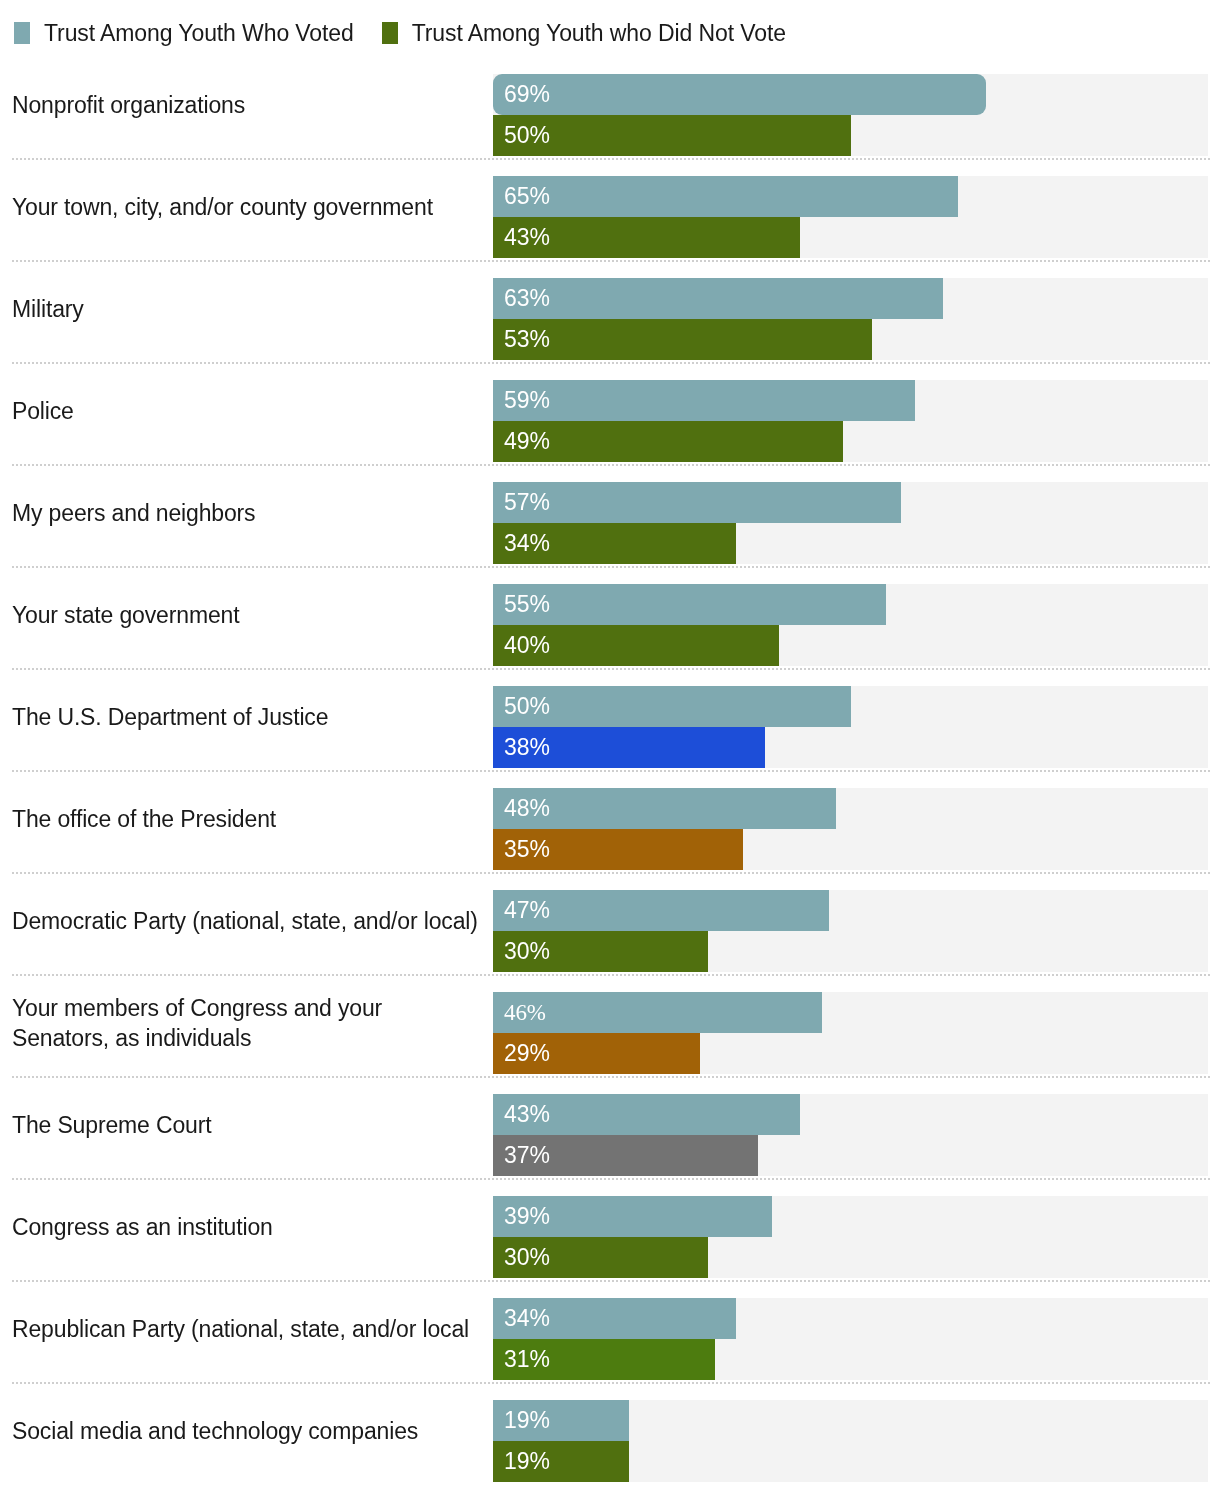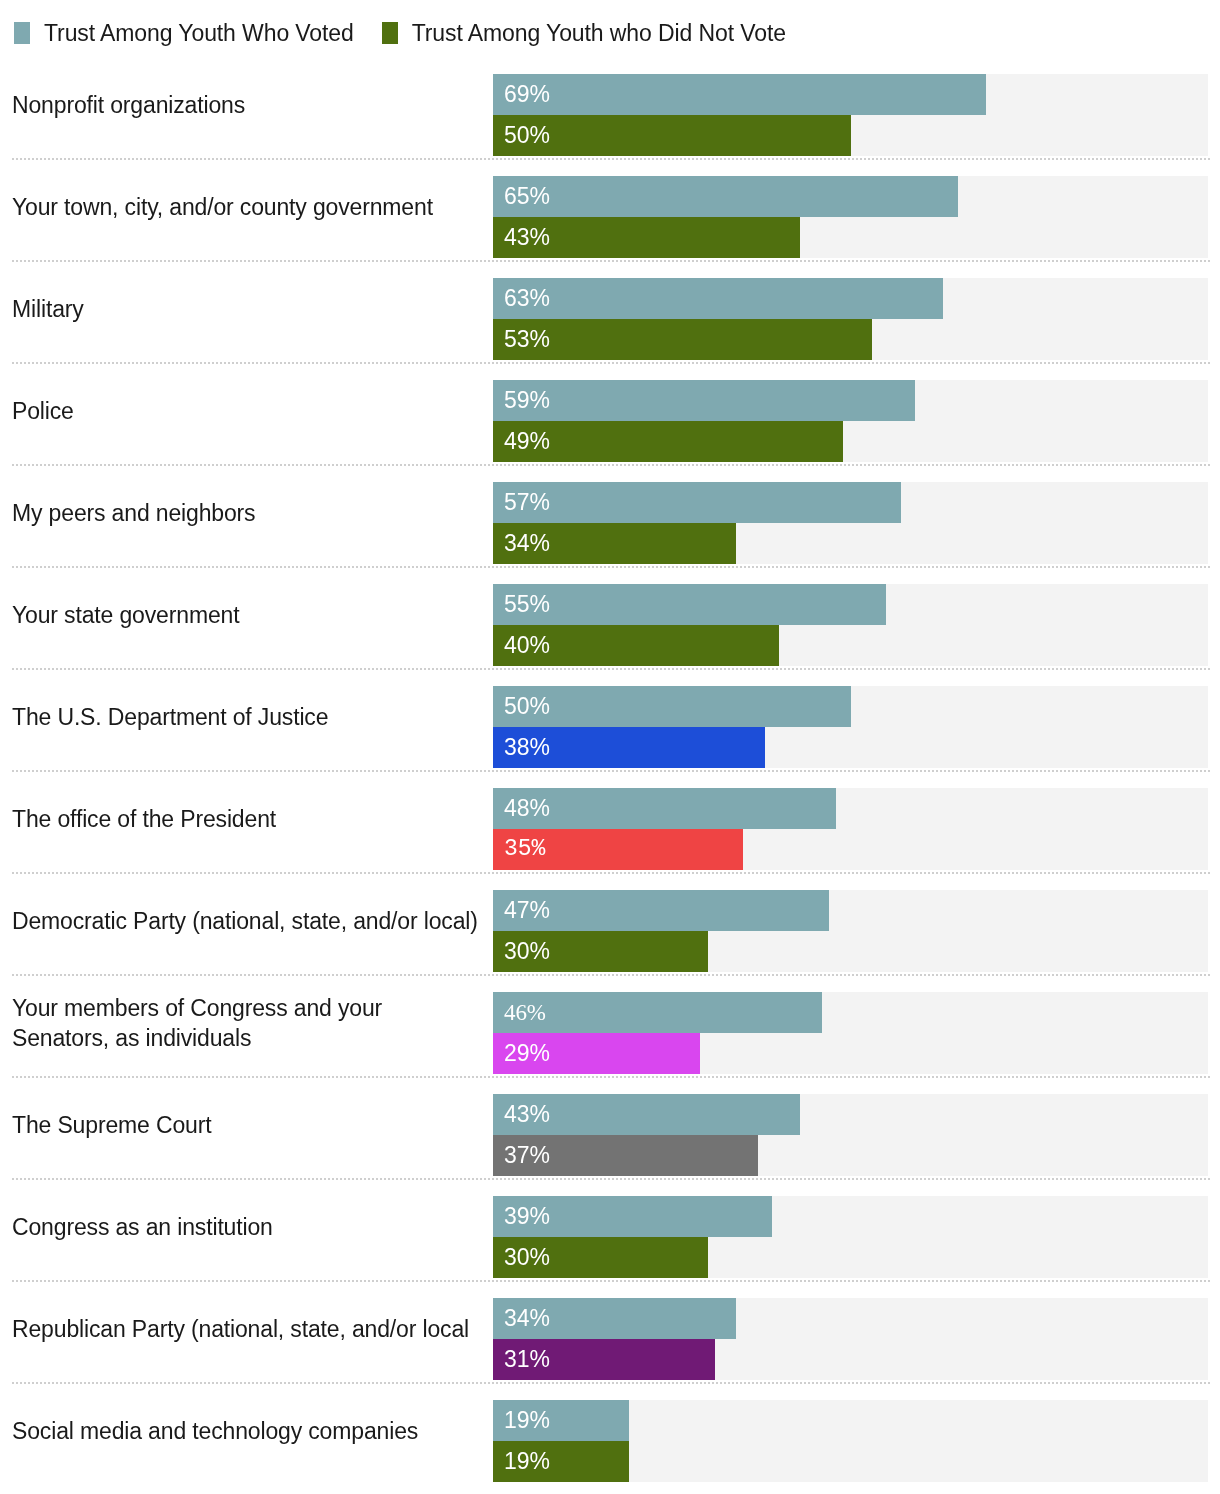--- a/index.html
+++ b/index.html
@@ -135,21 +135,21 @@
         <span class="legend-swatch" style="background: rgb(80, 112, 15);"></span>
         <span class="legend-label">Trust Among Youth who Did Not Vote</span>
       </div>
     </div>
 
   <div class="rows" id="rows-container">
       <div class="row">
         <div class="row-label">Nonprofit organizations</div>
         <div class="bars">
           <div class="bar-track" style="background: rgb(243, 243, 243);"></div>
-          <div class="bar bar-voted" style="width: 69%; background: rgb(127, 169, 176);">
+          <div class="bar bar-voted" style="width: 69%; background: rgb(127, 169, 176); border-radius: 9px;">
             <span class="bar-value">69%</span>
           </div>
           <div class="bar bar-notvote" style="width: 50%; background: rgb(80, 112, 15);">
             <span class="bar-value">50%</span>
           </div>
         </div>
         <div class="row-sep"></div>
       </div>
       <div class="row">
         <div class="row-label">Your town, city, and/or county government</div>
@@ -229,21 +229,21 @@
         </div>
         <div class="row-sep"></div>
       </div>
       <div class="row">
         <div class="row-label">The office of the President</div>
         <div class="bars">
           <div class="bar-track" style="background: rgb(243, 243, 243);"></div>
           <div class="bar bar-voted" style="width: 48%; background: rgb(127, 169, 176);">
             <span class="bar-value">48%</span>
           </div>
-          <div class="bar bar-notvote" style="width: 35%; background: #ef4444; font-family: Liberation Mono, monospace;">
+          <div class="bar bar-notvote" style="width: 35%; background: #a16207;">
             <span class="bar-value">35%</span>
           </div>
         </div>
         <div class="row-sep"></div>
       </div>
       <div class="row">
         <div class="row-label">Democratic Party (national, state, and/or local)</div>
         <div class="bars">
           <div class="bar-track" style="background: rgb(243, 243, 243);"></div>
           <div class="bar bar-voted" style="width: 47%; background: rgb(127, 169, 176);">
@@ -255,21 +255,21 @@
         </div>
         <div class="row-sep"></div>
       </div>
       <div class="row">
         <div class="row-label">Your members of Congress and your Senators, as individuals</div>
         <div class="bars">
           <div class="bar-track" style="background: rgb(243, 243, 243);"></div>
           <div class="bar bar-voted" style="width: 46%; background: rgb(127, 169, 176); font-family: Liberation Serif, serif;">
             <span class="bar-value">46%</span>
           </div>
-          <div class="bar bar-notvote" style="width: 29%; background: #d946ef;">
+          <div class="bar bar-notvote" style="width: 29%; background: #a16207;">
             <span class="bar-value">29%</span>
           </div>
         </div>
         <div class="row-sep"></div>
       </div>
       <div class="row">
         <div class="row-label">The Supreme Court</div>
         <div class="bars">
           <div class="bar-track" style="background: rgb(243, 243, 243);"></div>
           <div class="bar bar-voted" style="width: 43%; background: rgb(127, 169, 176);">
@@ -294,21 +294,21 @@
         </div>
         <div class="row-sep"></div>
       </div>
       <div class="row">
         <div class="row-label">Republican Party (national, state, and/or local</div>
         <div class="bars">
           <div class="bar-track" style="background: rgb(243, 243, 243);"></div>
           <div class="bar bar-voted" style="width: 34%; background: rgb(127, 169, 176);">
             <span class="bar-value">34%</span>
           </div>
-          <div class="bar bar-notvote" style="width: 31%; background: #701a75;">
+          <div class="bar bar-notvote" style="width: 31%; background: #4d7c0f;">
             <span class="bar-value">31%</span>
           </div>
         </div>
         <div class="row-sep"></div>
       </div>
       <div class="row">
         <div class="row-label">Social media and technology companies</div>
         <div class="bars">
           <div class="bar-track" style="background: rgb(243, 243, 243);"></div>
           <div class="bar bar-voted" style="width: 19%; background: rgb(127, 169, 176);">

